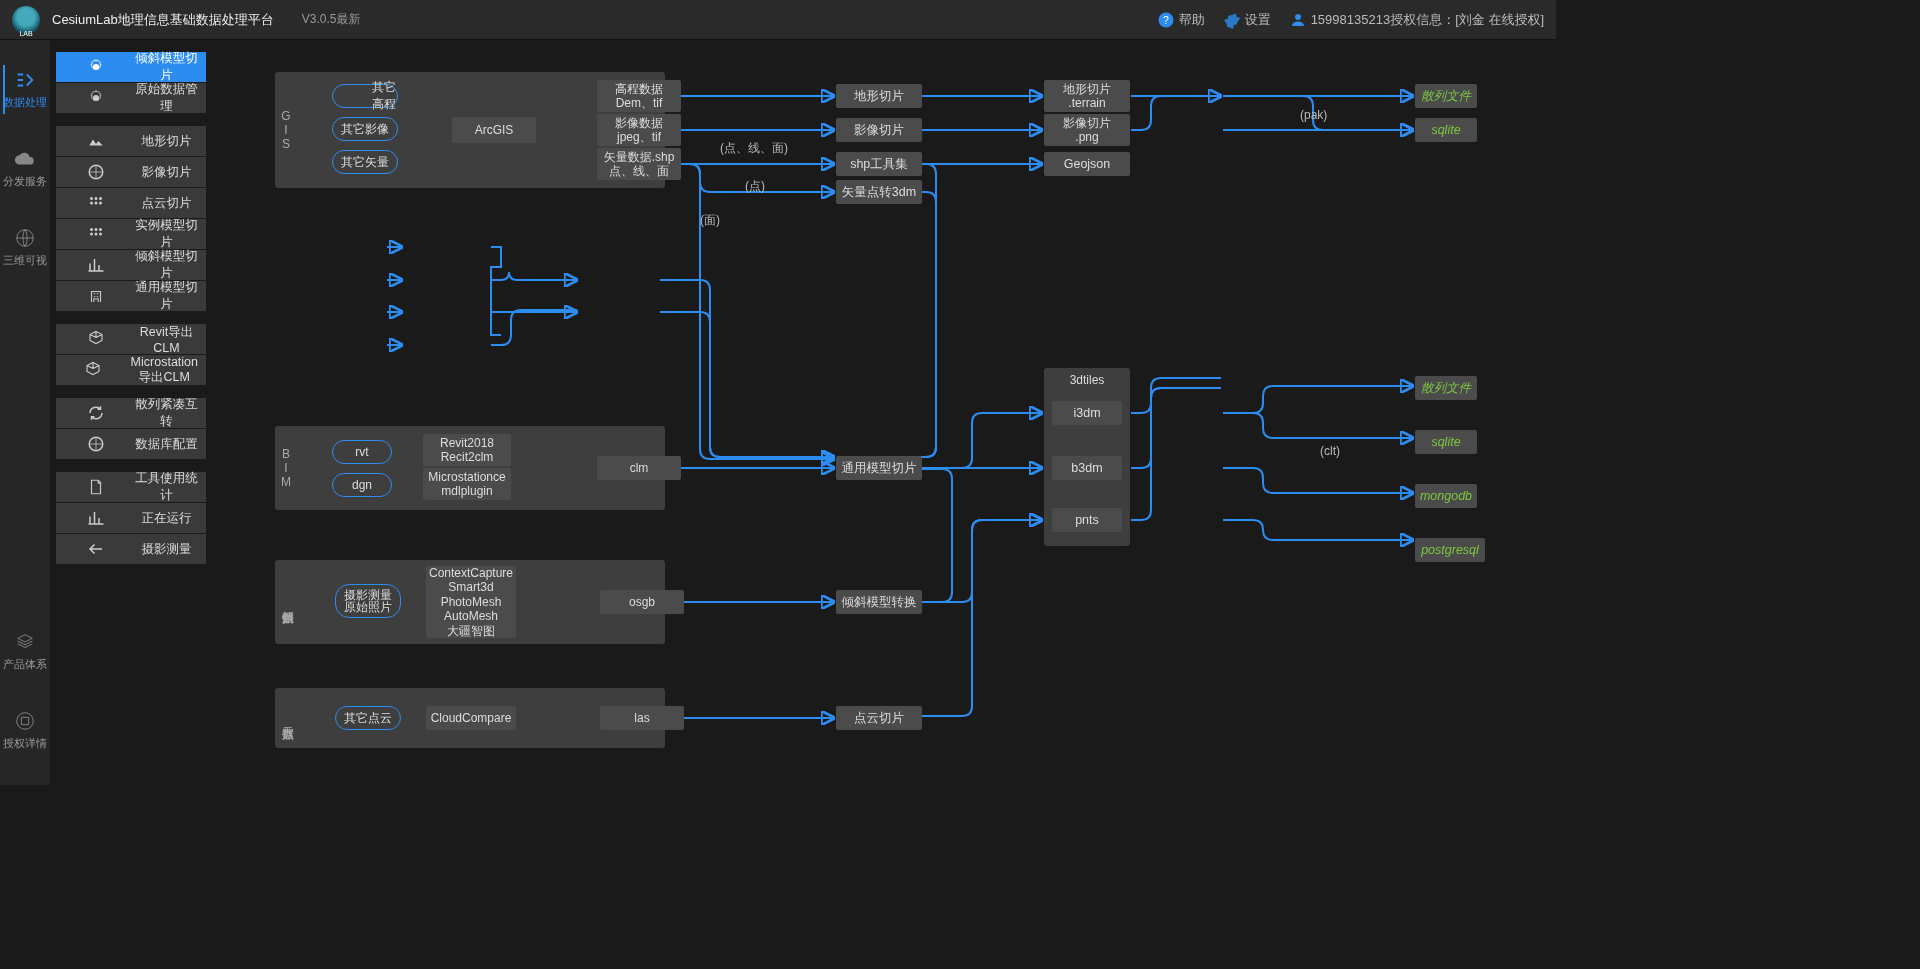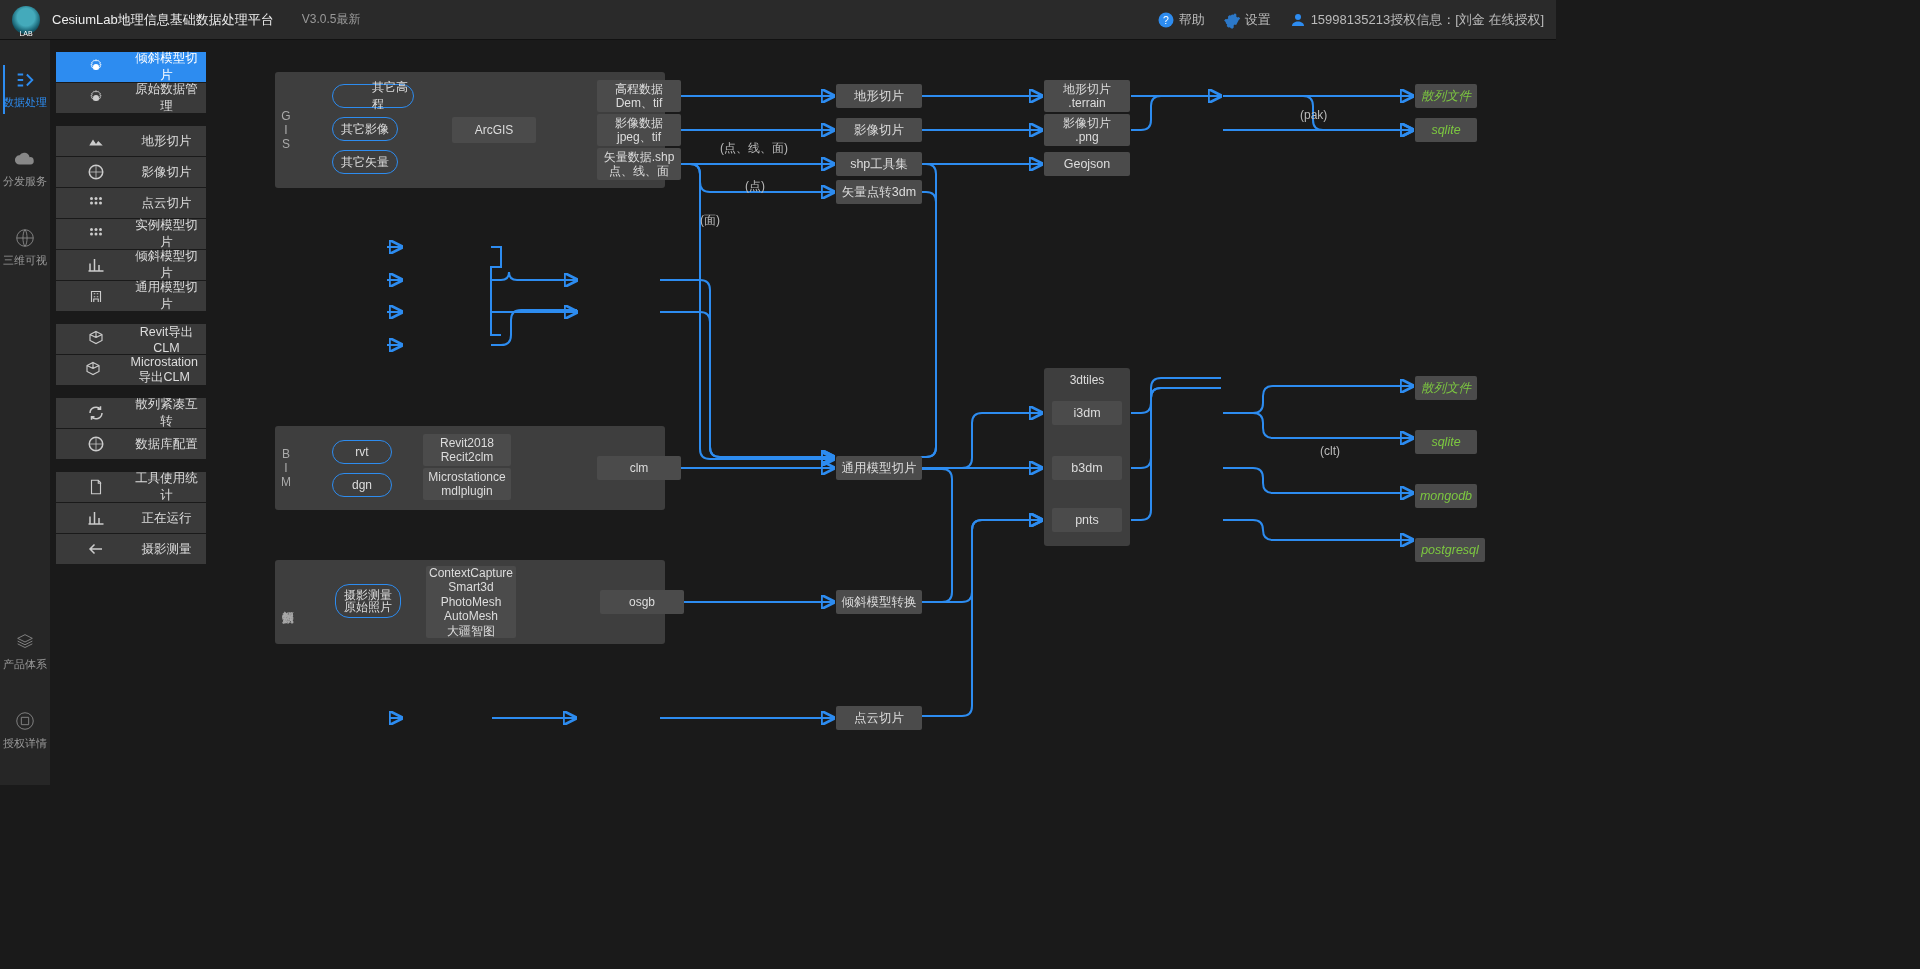--- a/index.html
+++ b/index.html
@@ -416,21 +416,21 @@
     <path d="M1003 480 h30 q10 0 10 10 v0 q0 10 10 10 h140" marker-end="url(#ar)"></path>
 
     <path d="M170 678 h12" marker-end="url(#ar)"></path>
     <path d="M272 678 h84" marker-end="url(#ar)"></path>
     <path d="M440 678 h174" marker-end="url(#ar)"></path>
   </svg>
 
   <div class="panel" style="left:55px;top:32px;width:390px;height:116px;">
     <div class="panel-label">GIS</div>
     <div class="panel-body">
-      <div class="pill" style="left: 35px; top: 12px; width: 82px; white-space: pre-line; padding-left: 39px;">其它高程</div>
+      <div class="pill" style="left: 35px; top: 12px; width: 66px; white-space: pre-line; padding-left: 39px;">其它高程</div>
       <div class="pill" style="left: 35px; top: 45px; width: 66px; white-space: pre-line;">其它影像</div>
       <div class="pill" style="left: 35px; top: 78px; width: 66px; white-space: pre-line;">其它矢量</div>
       <div class="rect" style="left: 155px; top: 45px; width: 84px; height: 26px; white-space: pre-line;">ArcGIS</div>
       <div class="rect" style="left: 300px; top: 8px; width: 84px; height: 32px; white-space: pre-line;">高程数据
 Dem、tif</div>
       <div class="rect" style="left: 300px; top: 42px; width: 84px; height: 32px; white-space: pre-line;">影像数据
 jpeg、tif</div>
       <div class="rect" style="left: 300px; top: 76px; width: 84px; height: 32px; white-space: pre-line;">矢量数据.shp
 点、线、面</div>
     </div>
@@ -457,20 +457,28 @@
 原始照片</div>
       <div class="rect" style="left: 126px; top: 6px; width: 90px; height: 72px; white-space: pre-line;">ContextCapture
 Smart3d
 PhotoMesh
 AutoMesh
 大疆智图</div>
       <div class="rect" style="left: 300px; top: 30px; width: 84px; height: 24px; white-space: pre-line;">osgb</div>
     </div>
   </div>
 
+  <div class="panel" style="left:55px;top:648px;width:390px;height:60px;">
+    <div class="panel-label">点云数据</div>
+    <div class="panel-body">
+      <div class="pill" style="left: 35px; top: 18px; width: 66px; white-space: pre-line;">其它点云</div>
+      <div class="rect" style="left: 126px; top: 18px; width: 90px; height: 24px; white-space: pre-line;">CloudCompare</div>
+      <div class="rect" style="left: 300px; top: 18px; width: 84px; height: 24px; white-space: pre-line;">las</div>
+    </div>
+  </div>
 
   <div class="node" style="left:616px;top:44px;width:86px;">地形切片</div>
   <div class="node" style="left:616px;top:78px;width:86px;">影像切片</div>
   <div class="node" style="left:616px;top:112px;width:86px;">shp工具集</div>
   <div class="node" style="left:616px;top:140px;width:86px;">矢量点转3dm</div>
   <div class="node" style="left:616px;top:416px;width:86px;">通用模型切片</div>
   <div class="node" style="left:616px;top:550px;width:86px;">倾斜模型转换</div>
   <div class="node" style="left:616px;top:666px;width:86px;">点云切片</div>
 
   <div class="edgelabel" style="left:500px;top:100px;">(点、线、面)</div>

